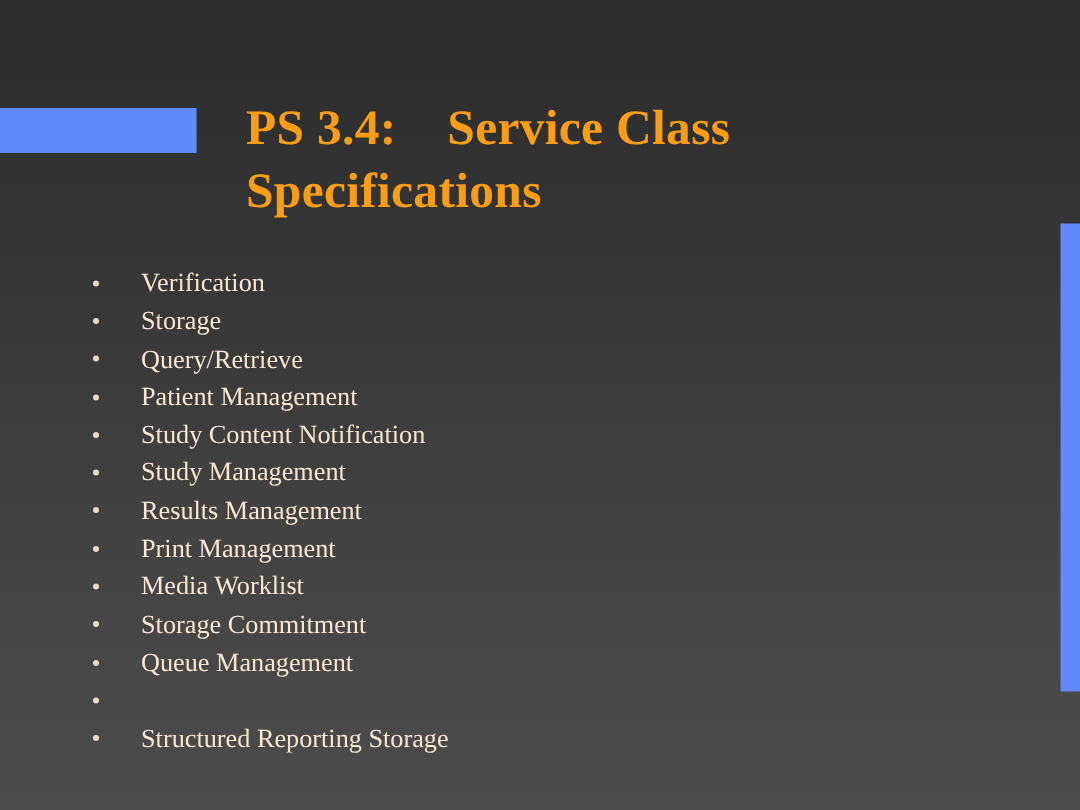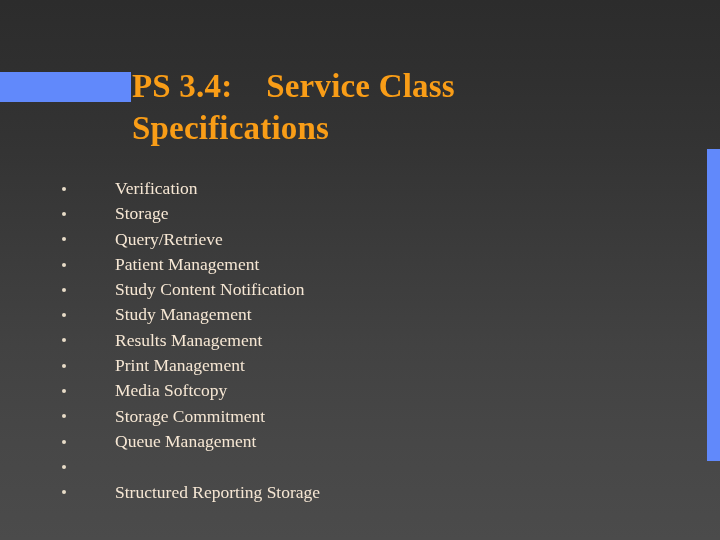--- a/index.html
+++ b/index.html
@@ -46,21 +46,21 @@
     left: 707px;
     top: 149px;
     width: 13px;
     height: 312px;
     background: #6189fb;
   }
 
   
   .title-block {
     position: absolute;
-    left: 132px;
+    left: 164px;
     top: 66px;
     width: 470px;
   }
   .title-line {
     display: block;
     color: #f99d17;
     font-family: "Liberation Serif", "DejaVu Serif", serif;
     font-weight: bold;
     font-size: 33px;
     line-height: 40px;
@@ -97,21 +97,20 @@
     left: 6px;
     top: 50%;
     margin-top: -2px;
     width: 4px;
     height: 4px;
     border-radius: 50%;
     background: #e8dcc8;
   }
   .bullet-text {
     display: inline-block;
-    margin-left: 21px;
   }
 </style>
 </head>
 <body>
 
 <div id="slide">
 
   <div class="accent-bar-top"></div>
   <div class="accent-bar-right"></div>
 
@@ -122,20 +121,20 @@
 
   <ul class="bullet-list" id="bullet-list">
       <li class="bullet-item"><span class="bullet-marker"></span><span class="bullet-text">Verification</span></li>
       <li class="bullet-item"><span class="bullet-marker"></span><span class="bullet-text">Storage</span></li>
       <li class="bullet-item"><span class="bullet-marker"></span><span class="bullet-text">Query/Retrieve</span></li>
       <li class="bullet-item"><span class="bullet-marker"></span><span class="bullet-text">Patient Management</span></li>
       <li class="bullet-item"><span class="bullet-marker"></span><span class="bullet-text">Study Content Notification</span></li>
       <li class="bullet-item"><span class="bullet-marker"></span><span class="bullet-text">Study Management</span></li>
       <li class="bullet-item"><span class="bullet-marker"></span><span class="bullet-text">Results Management</span></li>
       <li class="bullet-item"><span class="bullet-marker"></span><span class="bullet-text">Print Management</span></li>
-      <li class="bullet-item"><span class="bullet-marker"></span><span class="bullet-text">Media Softcopy</span></li>
+      <li class="bullet-item"><span class="bullet-marker"></span><span class="bullet-text">Media Worklist</span></li>
       <li class="bullet-item"><span class="bullet-marker"></span><span class="bullet-text">Storage Commitment</span></li>
       <li class="bullet-item"><span class="bullet-marker"></span><span class="bullet-text">Queue Management</span></li>
       <li class="bullet-item"><span class="bullet-marker"></span></li>
       <li class="bullet-item"><span class="bullet-marker"></span><span class="bullet-text">Structured Reporting Storage</span></li>
     </ul>
 
 </div>
 
 </body></html>

